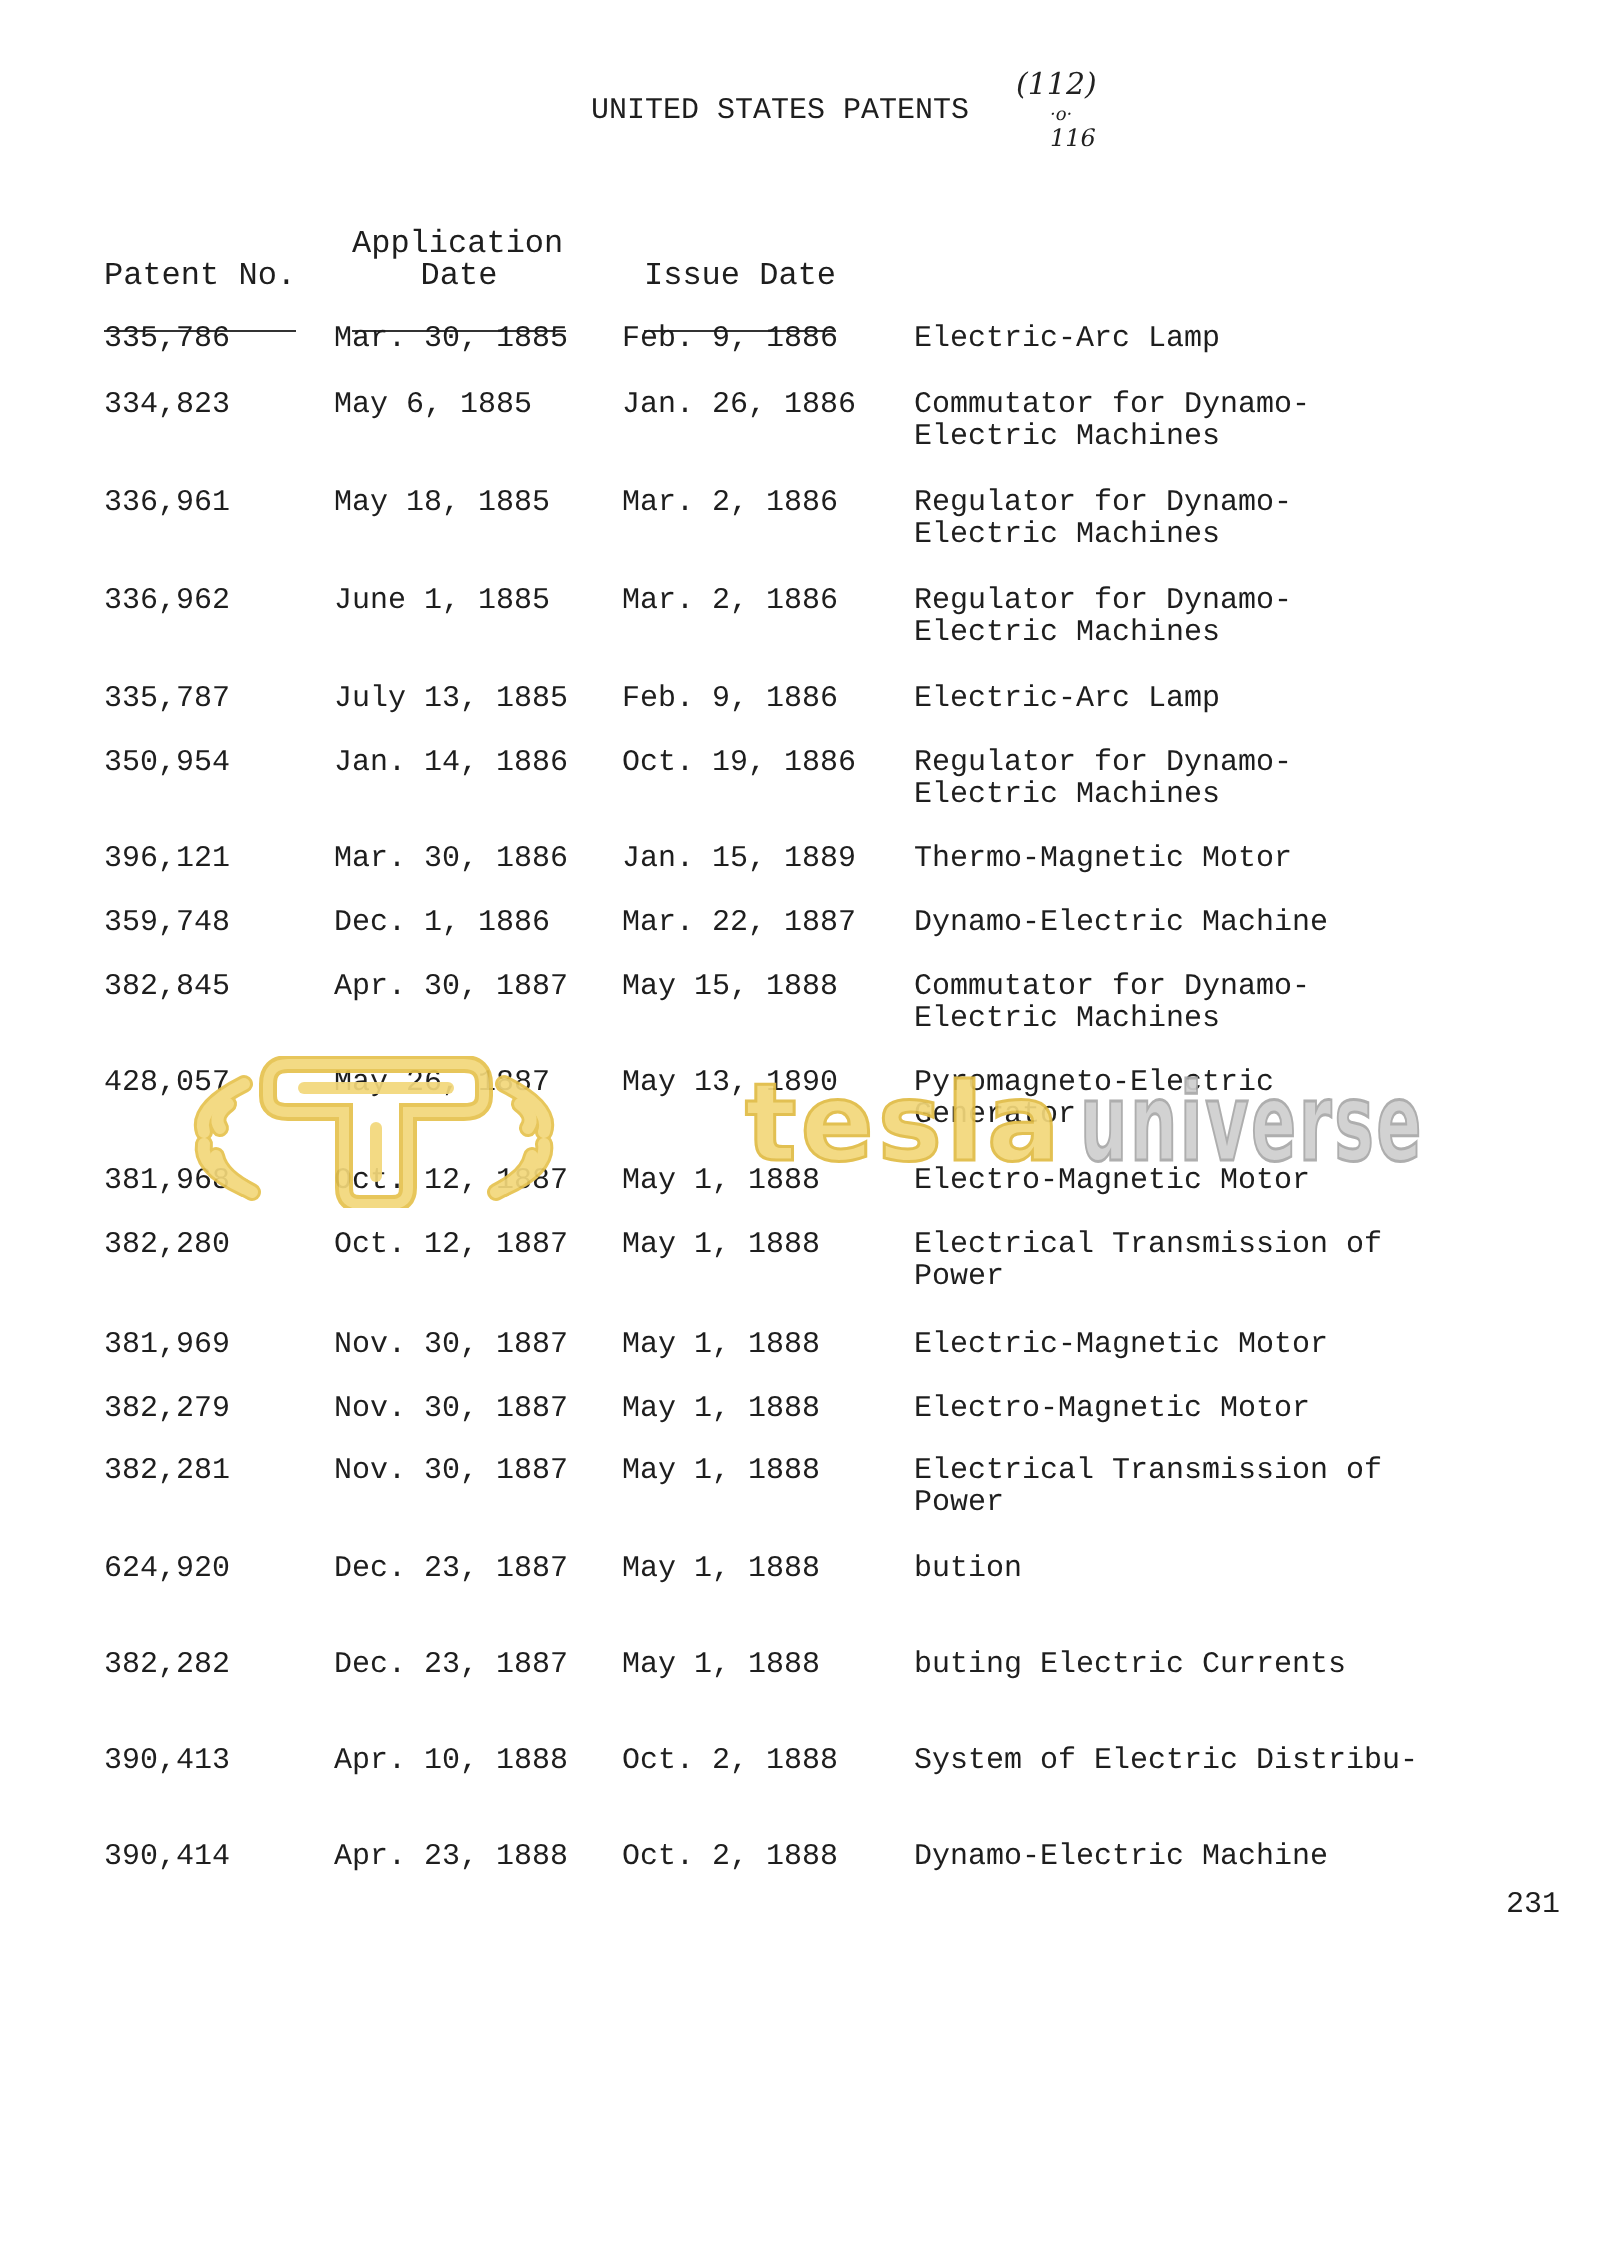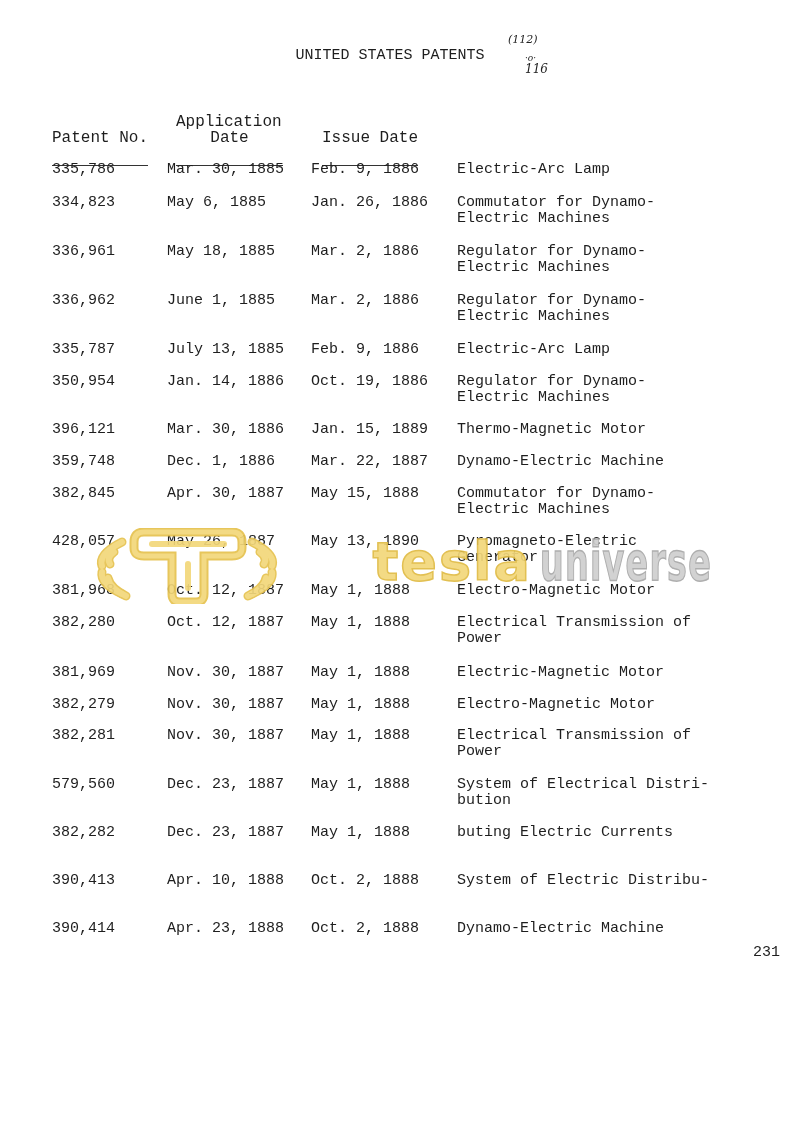--- a/index.html
+++ b/index.html
@@ -4,21 +4,21 @@
 <style>
   html, body { margin: 0; padding: 0; background: #ffffff; }
   body { width: 800px; height: 1132px; position: relative; overflow: hidden;
          font-family: "Liberation Mono", "DejaVu Sans Mono", monospace; color: #1e1e1e; }
   .page { position: absolute; left: 0; top: 0; width: 800px; height: 1132px; }
   .title { position: absolute; left: 0; width: 780px; text-align: center; font-size: 15px; line-height: 16px; }
   .title.t1 { top: 48px; }
   .title.t2 { top: 64px; }
   .handnote { position: absolute; left: 505px; top: 33px; width: 60px; height: 55px;
               font-family: "DejaVu Serif", serif; font-style: italic; color: #222; }
-  .handnote .n1 { position: absolute; left: 3px; top: 0px; font-size: 11px; font-style: italic; }
+  .handnote .n1 { position: absolute; left: 3px; top: 0px; font-size: 15px; font-style: italic; }
   .handnote .n2 { position: absolute; left: 20px; top: 20px; font-size: 9px; }
   .handnote .n3 { position: absolute; left: 20px; top: 29px; font-size: 12px; }
 
   .hdr { position: absolute; font-size: 16px; line-height: 16px; }
   .hdr.u { border-bottom: 1.5px solid #333; padding-bottom: 19px; }
   .h-patent { left: 52px; top: 130px; }
   .h-app1 { left: 176px; top: 114px; }
   .h-app2 { left: 176px; top: 130px; width: 107px; text-align: center; }
   .h-issue { left: 322px; top: 130px; }
 
@@ -138,24 +138,24 @@
         <span class="c-iss">May 1, 1888</span>
         <span class="c-title"><div>Electro-Magnetic Motor</div><div></div></span>
       </div>
       <div class="row" style="top: 728px;">
         <span class="c-no">382,281</span>
         <span class="c-app">Nov. 30, 1887</span>
         <span class="c-iss">May 1, 1888</span>
         <span class="c-title"><div>Electrical Transmission of</div><div>Power</div></span>
       </div>
       <div class="row" style="top: 777px;">
-        <span class="c-no">579,560</span>
+        <span class="c-no">624,920</span>
         <span class="c-app">Dec. 23, 1887</span>
         <span class="c-iss">May 1, 1888</span>
-        <span class="c-title"><div>System of Electrical Distri-</div><div>bution</div></span>
+        <span class="c-title"><div>bution</div></span>
       </div>
       <div class="row" style="top: 825px;">
         <span class="c-no">382,282</span>
         <span class="c-app">Dec. 23, 1887</span>
         <span class="c-iss">May 1, 1888</span>
         <span class="c-title"><div>buting Electric Currents</div></span>
       </div>
       <div class="row" style="top: 873px;">
         <span class="c-no">390,413</span>
         <span class="c-app">Apr. 10, 1888</span>

